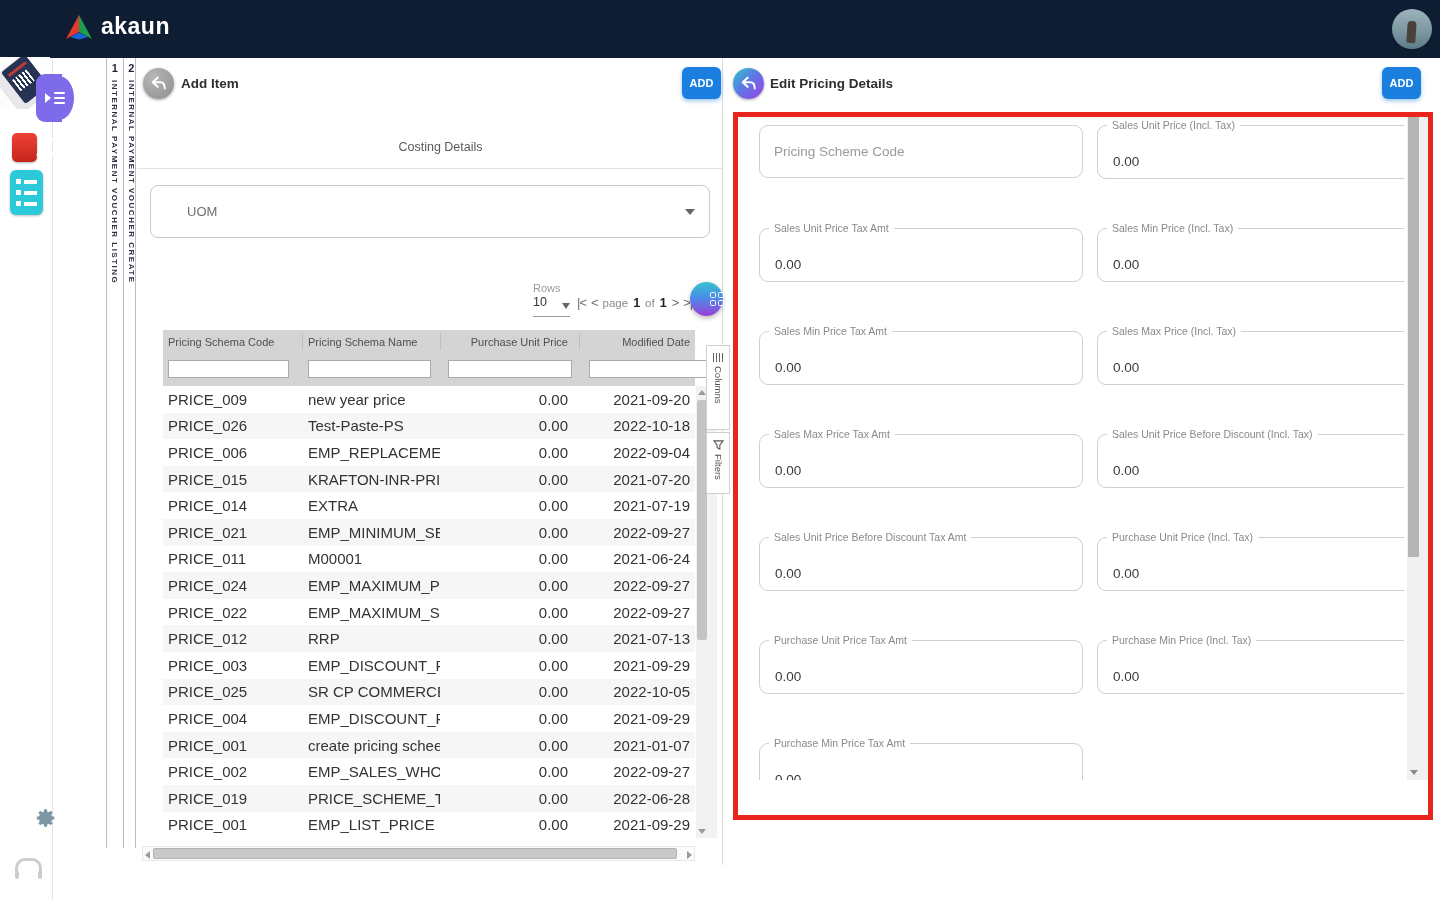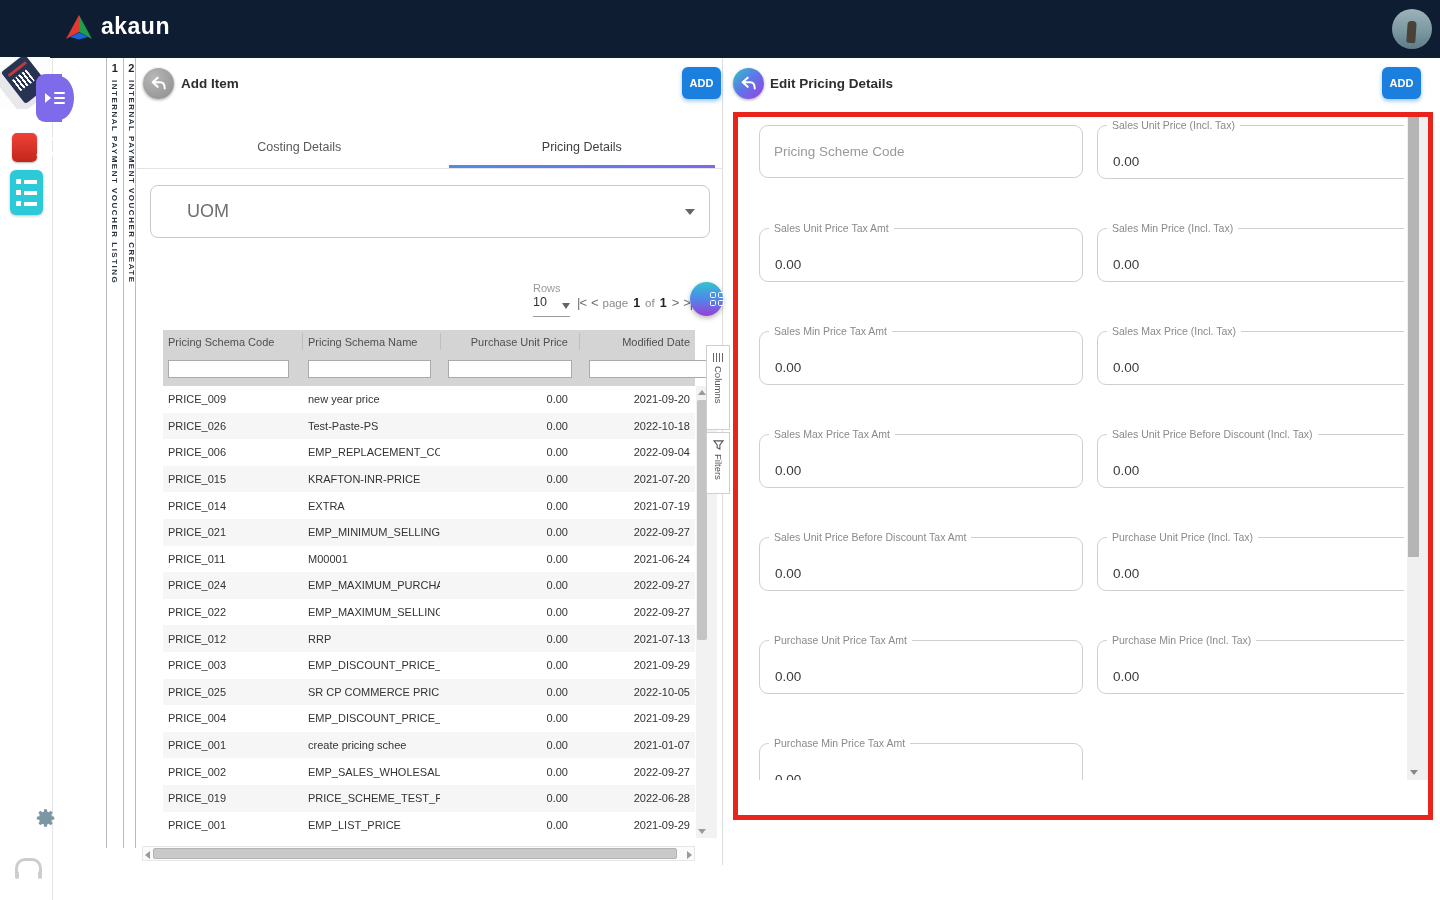--- a/index.html
+++ b/index.html
@@ -74,21 +74,21 @@
   #lp-tabs { left:0px; top:67px; width:586px; height:43px; display:flex; }
   .lp-tab { flex:1; text-align:center; font-size:12.5px; color:#5a5a5a; padding-top:15px;
     cursor:pointer; position:relative; }
   .lp-tab.active { color:#3f3f3f; }
   .lp-tab.active::after { content:""; position:absolute; left:8px; right:8px; bottom:0; height:3px;
     background:linear-gradient(90deg,#4f8be8,#7b68ee); }
   #lp-tabs-divider { left:0; top:110px; width:586px; height:1px; background:#e3e3e3; }
 
   #uom-select { left:13px; top:127px; width:560px; height:53px; border:1px solid #c9c9c9;
     border-radius:8px; display:flex; align-items:center; cursor:pointer; }
-  #uom-select .sel-label { font-size:18px; color:#6f6f6f; margin-left:15px; }
+  #uom-select .sel-label { font-size:13px; color:#6f6f6f; margin-left:15px; }
   .caret { width:0; height:0; border-left:5px solid transparent; border-right:5px solid transparent;
     border-top:6px solid #666; }
   #uom-select .caret { position:absolute; right:14px; }
 
   #pagination { left:390px; top:224px; width:160px; height:42px; }
   #rows-label { position:absolute; left:6px; top:0; font-size:11px; color:#9a9a9a; }
   #rows-select { position:absolute; left:6px; top:13px; width:37px; height:22px;
     border-bottom:1px solid #9a9a9a; font-size:12.5px; color:#333; cursor:pointer; }
   #rows-select .caret { position:absolute; right:0; top:8px; border-left-width:4.5px; border-right-width:4.5px; }
   #pager { position:absolute; left:50px; top:13px; display:flex; align-items:center; gap:5px;
@@ -107,21 +107,21 @@
   #tbl-head { position:relative; height:23px; background:#d4d4d4; display:grid;
     grid-template-columns:140px 137px 133px 1fr; align-items:center; font-size:11px; color:#4f4f4f; }
   #tbl-head .h { padding:0 5px; white-space:nowrap; overflow:hidden; }
   #tbl-head .h.r { text-align:right; }
   .hsep { position:absolute; top:3px; bottom:3px; width:1px; background:#bfbfbf; }
   #tbl-filter { position:relative; height:33px; background:#d4d4d4; }
   .flt { position:absolute; top:7px; height:18px; border:1px solid #aaa; background:#fff;
     font-size:11px; padding:0 4px; font-family:inherit; }
   #tbl-body { overflow:hidden; height:452px; }
   .trow { height:26.6px; display:grid; grid-template-columns:140px 137px 133px 1fr;
-    align-items:center; font-size:11px; color:#333; background:#fff; cursor:pointer; }
+    align-items:center; font-size:15px; color:#333; background:#fff; cursor:pointer; }
   .trow.alt { background:#f6f6f6; }
   .trow span { padding:0 5px; white-space:nowrap; overflow:hidden; }
   .trow .r { text-align:right; }
   #hscroll { left:5px; top:788px; width:553px; height:15px; background:#fbfbfb; border:1px solid #e7e7e7; }
   #hscroll .thumb { position:absolute; left:10px; top:1px; width:524px; height:11px;
     background:#c9c9c9; border:1px solid #b3b3b3; border-radius:2px; cursor:pointer; }
   .arr { position:absolute; width:0; height:0; }
   #hs-left { left:2px; top:4px; border-top:4px solid transparent; border-bottom:4px solid transparent;
     border-right:5px solid #9a9a9a; }
   #hs-right { right:2px; top:4px; border-top:4px solid transparent; border-bottom:4px solid transparent;
@@ -251,23 +251,20 @@
       </svg>
     </div>
     <div class="panel-title" style="left:44px; top:18px;">Add Item</div>
     <button class="add-btn" style="left:545px; top:9px;">ADD</button>
 
     <div id="lp-tabs" class="abs">
 
         <div class="lp-tab">
           <span>Costing Details</span>
         </div>
-        <div class="lp-tab active">
-          <span>Pricing Details</span>
-        </div>
       </div>
     <div class="abs" id="lp-tabs-divider"></div>
 
     <div class="abs" id="uom-select">
       <span class="sel-label">UOM</span>
       <span class="caret"></span>
     </div>
 
     <div class="abs" id="pagination">
       <div id="rows-label">Rows</div>

